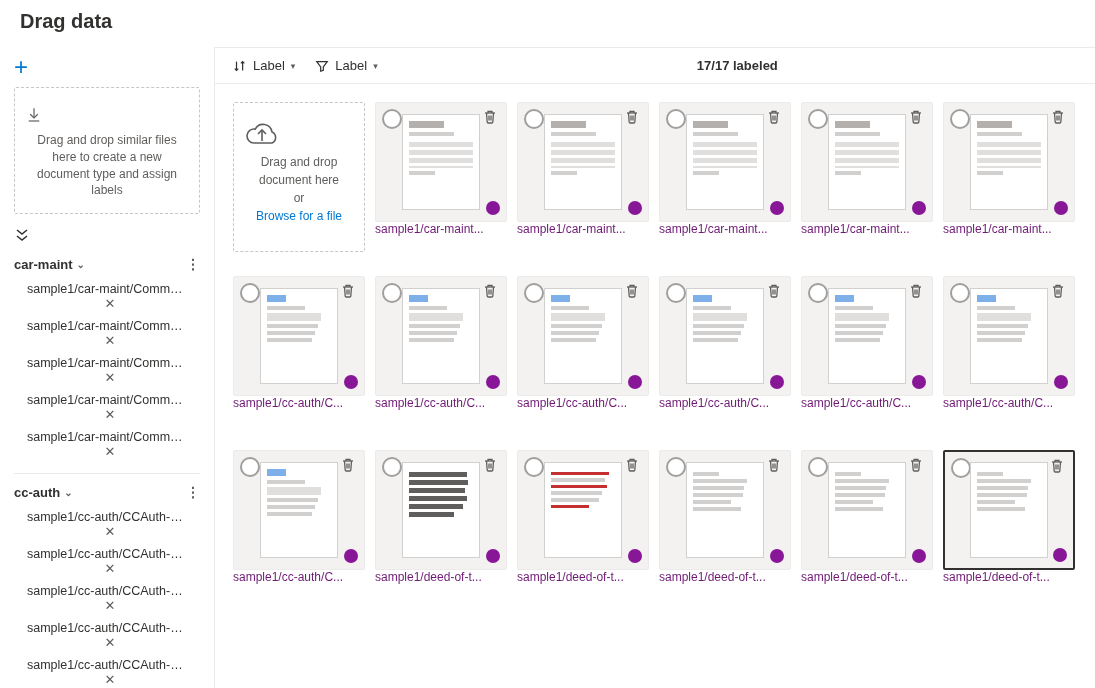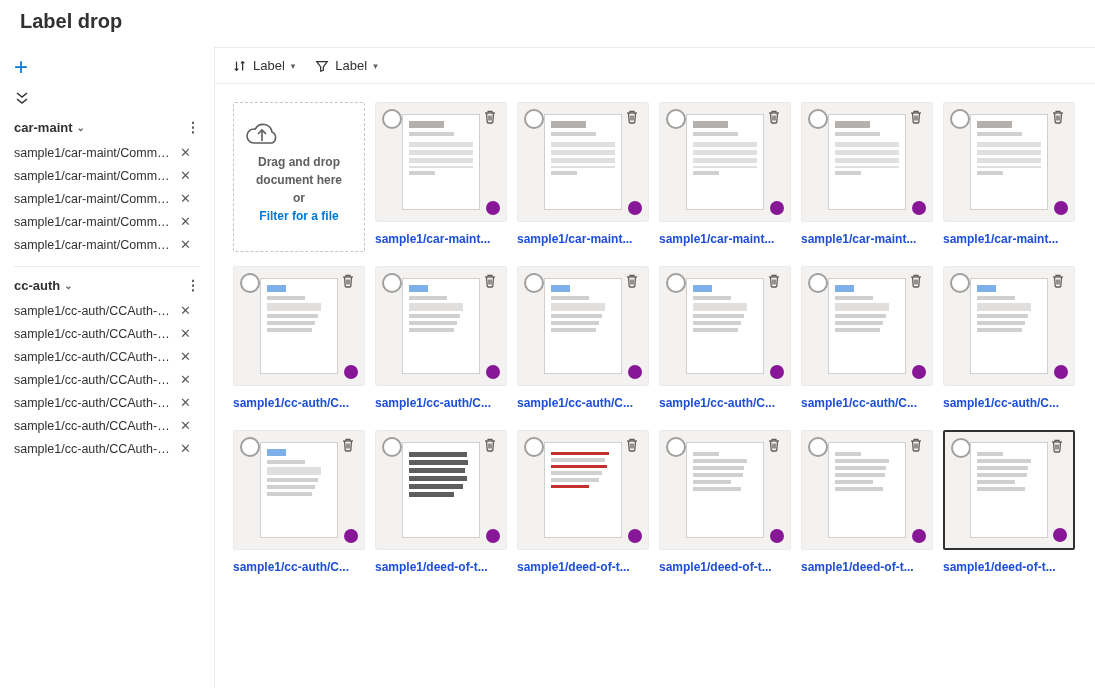--- a/index.html
+++ b/index.html
@@ -8,64 +8,74 @@
   .layout { display: flex; height: calc(100% - 46px); }
   .sidebar { width: 215px; border-right: 1px solid #edebe9; padding: 10px 14px; overflow-y: auto; }
   .add-btn { color: #0078d4; font-size: 24px; font-weight: 300; line-height: 20px; cursor: pointer; padding-bottom: 10px; }
   .side-drop { border: 1px dashed #c8c6c4; border-radius: 2px; text-align: center; padding: 18px 10px 14px 10px; color: #605e5c; font-size: 12px; line-height: 1.4; margin-bottom: 14px; }
   .side-drop .dl-icon { font-size: 18px; color: #605e5c; display:block; margin-bottom:8px;}
   .chevrons { font-size: 14px; color: #323130; margin: 4px 0 14px 0; cursor:pointer; }
   .group-header { display:flex; align-items:center; justify-content:space-between; font-weight:600; margin: 10px 0 6px 0;}
   .group-header .gh-left { display:flex; align-items:center; gap:4px; cursor:pointer;}
   .group-header .chev { font-size:10px; color:#605e5c;}
   .group-header .more { color:#605e5c; cursor:pointer; font-size:14px;}
-  .file-item { display:flex; justify-content:flex-start; align-items:center; font-size:12.5px; color:#323130; padding:4px 0; cursor:pointer; white-space:nowrap; overflow:hidden;}
+  .file-item { display:flex; justify-content:space-between; align-items:center; font-size:12.5px; color:#323130; padding:4px 0; cursor:pointer; white-space:nowrap; overflow:hidden;flex-direction:column;}
   .file-item span:first-child { overflow:hidden; text-overflow:ellipsis; max-width:160px;}
   .file-item .x { color:#605e5c; font-size:13px; padding-left:6px; cursor:pointer;}
   .divider { height:1px; background:#edebe9; margin:10px 0;}
 
   .main { flex:1; display:flex; flex-direction:column; border-top:1px solid #edebe9;}
   .toolbar { display:flex; align-items:center; padding:10px 18px; gap:20px; border-bottom:1px solid #edebe9;}
   .tb-btn { display:flex; align-items:center; gap:6px; color:#323130; cursor:pointer; font-size:13px;}
   .tb-btn .chev { font-size:9px; color:#605e5c;}
   .tb-center { flex:1; text-align:center; font-weight:600; font-size:13px;}
-  .grid { flex:1; overflow:auto; padding:18px; display:grid; grid-template-columns: repeat(6, 132px); grid-auto-rows: 150px; gap:14px 10px; align-content:start;font-weight:bold;}
+  .grid { flex:1; overflow:auto; padding:18px; display:grid; grid-template-columns: repeat(6, 132px); grid-auto-rows: 150px; gap:24px 10px; align-content:start;}
   .upload-card { border:1px dashed #c8c6c4; border-radius:2px; text-align:center; padding:18px 10px; color:#605e5c; font-size:12px; line-height:1.5; grid-column:1; grid-row:1;}
   .upload-card .cloud { display:block; margin:0 auto 6px auto;}
   .upload-card a { color:#0078d4; cursor:pointer;}
   .card { display:flex; flex-direction:column; }
   .thumb { position:relative; width:132px; height:120px; background:#f3f2f1; border:1px solid #edebe9; border-radius:2px; display:flex; align-items:center; justify-content:center;}
   .card.selected .thumb { border:2px solid #323130; }
   .doc { width:78px; height:96px; background:#fff; border:1px solid #d2d0ce; position:relative; padding:6px;}
   .doc .bar { height:4px; background:#d2d0ce; margin:3px 0;}
   .doc .hdr { height:7px; background:#b3b0ad; margin-bottom:4px; width:55%;}
   .doc .tbl { height:26px; background:repeating-linear-gradient(to bottom,#e1dfdd,#e1dfdd 5px,#fff 5px,#fff 8px); margin-top:6px;}
   .doc.form .hdr { width:30%; background:#7db0e8;}
   .doc.redform .rbar { height:3px; background:#c43030; margin:3px 0;}
   .doc.darkform .dbar { height:5px; background:#605e5c; margin:3px 0;}
   .circle { position:absolute; top:6px; left:6px; width:20px; height:20px; border:2px solid #a19f9d; border-radius:50%; background:#fff; cursor:pointer;}
   .trash { position:absolute; top:6px; right:6px; width:18px; height:18px; color:#605e5c; cursor:pointer;}
   .dot { position:absolute; bottom:6px; right:6px; width:14px; height:14px; border-radius:50%; background:#881798;}
-  .caption { font-size:12px; color:#1d4ed8; margin-top:10px; white-space:nowrap; overflow:hidden; text-overflow:ellipsis; width:132px;}
+  .caption { font-size:12px; color:#701a75; margin-top:0; white-space:nowrap; overflow:hidden; text-overflow:ellipsis; width:132px;}
 
   svg { display:block; }
 
   .sidebar::-webkit-scrollbar, .grid::-webkit-scrollbar { width:6px;}
   .sidebar::-webkit-scrollbar-thumb, .grid::-webkit-scrollbar-thumb { background:#c8c6c4; border-radius:3px;}
 </style>
 </head>
 <body>
 
-<div class="page-title">Label drop</div>
+<div class="page-title">Drag data</div>
 
 <div class="layout">
 
   <div class="sidebar">
     <div class="add-btn">+</div>
 
+    <div class="side-drop">
+      <span class="dl-icon">
+        <svg width="18" height="18" viewBox="0 0 24 24" fill="none" stroke="#605e5c" stroke-width="1.6">
+            <path d="M12 3v12"></path>
+            <path d="M7 11l5 5 5-5"></path>
+            <path d="M5 20h14"></path>
+          </svg>
+      </span>
+      <span>Drag and drop similar files here to create a new document type and assign labels</span>
+    </div>
 
     <div class="chevrons">
       <svg width="16" height="14" viewBox="0 0 16 14" fill="none" stroke="#323130" stroke-width="1.5">
           <path d="M3 2l5 4 5-4"></path>
           <path d="M3 8l5 4 5-4"></path>
         </svg>
     </div>
 
     <div id="groups-container">
         <div class="group-header">
@@ -150,34 +160,35 @@
       </div>
       <div class="tb-btn">
         <span>
           <svg width="14" height="14" viewBox="0 0 16 16" fill="none" stroke="#323130" stroke-width="1.4">
               <path d="M2 3h12l-4.5 6v4l-3 1v-5z"></path>
             </svg>
         </span>
         <span>Label</span>
         <span class="chev">▾</span>
       </div>
+      <div class="tb-center">17/17 labeled</div>
     </div>
 
     <div class="grid" id="grid">
       <div class="upload-card">
         <span class="cloud">
           <svg width="36" height="26" viewBox="0 0 36 26" fill="none" stroke="#605e5c" stroke-width="1.6">
               <path d="M10 22a7 7 0 1 1 1.2-13.9A9 9 0 0 1 28 11a6 6 0 0 1 0 11H10z"></path>
               <path d="M18 20V10"></path>
               <path d="M14 13l4-4 4 4"></path>
             </svg>
         </span>
         <span>Drag and drop document here</span><br>
         <span>or</span><br>
-        <a>Filter for a file</a>
+        <a>Browse for a file</a>
       </div>
     <div class="card">
           <div class="thumb">
             <span class="circle"></span>
             <span class="trash">
               <svg width="16" height="16" viewBox="0 0 16 16" fill="none" stroke="#605e5c" stroke-width="1.3">
                 <path d="M3 4h10"></path>
                 <path d="M6 4V2.5h4V4"></path>
                 <path d="M4.5 4l.7 9.2a1 1 0 0 0 1 .8h3.6a1 1 0 0 0 1-.8L11.5 4"></path>
                 <path d="M7 6.5v5"></path>

